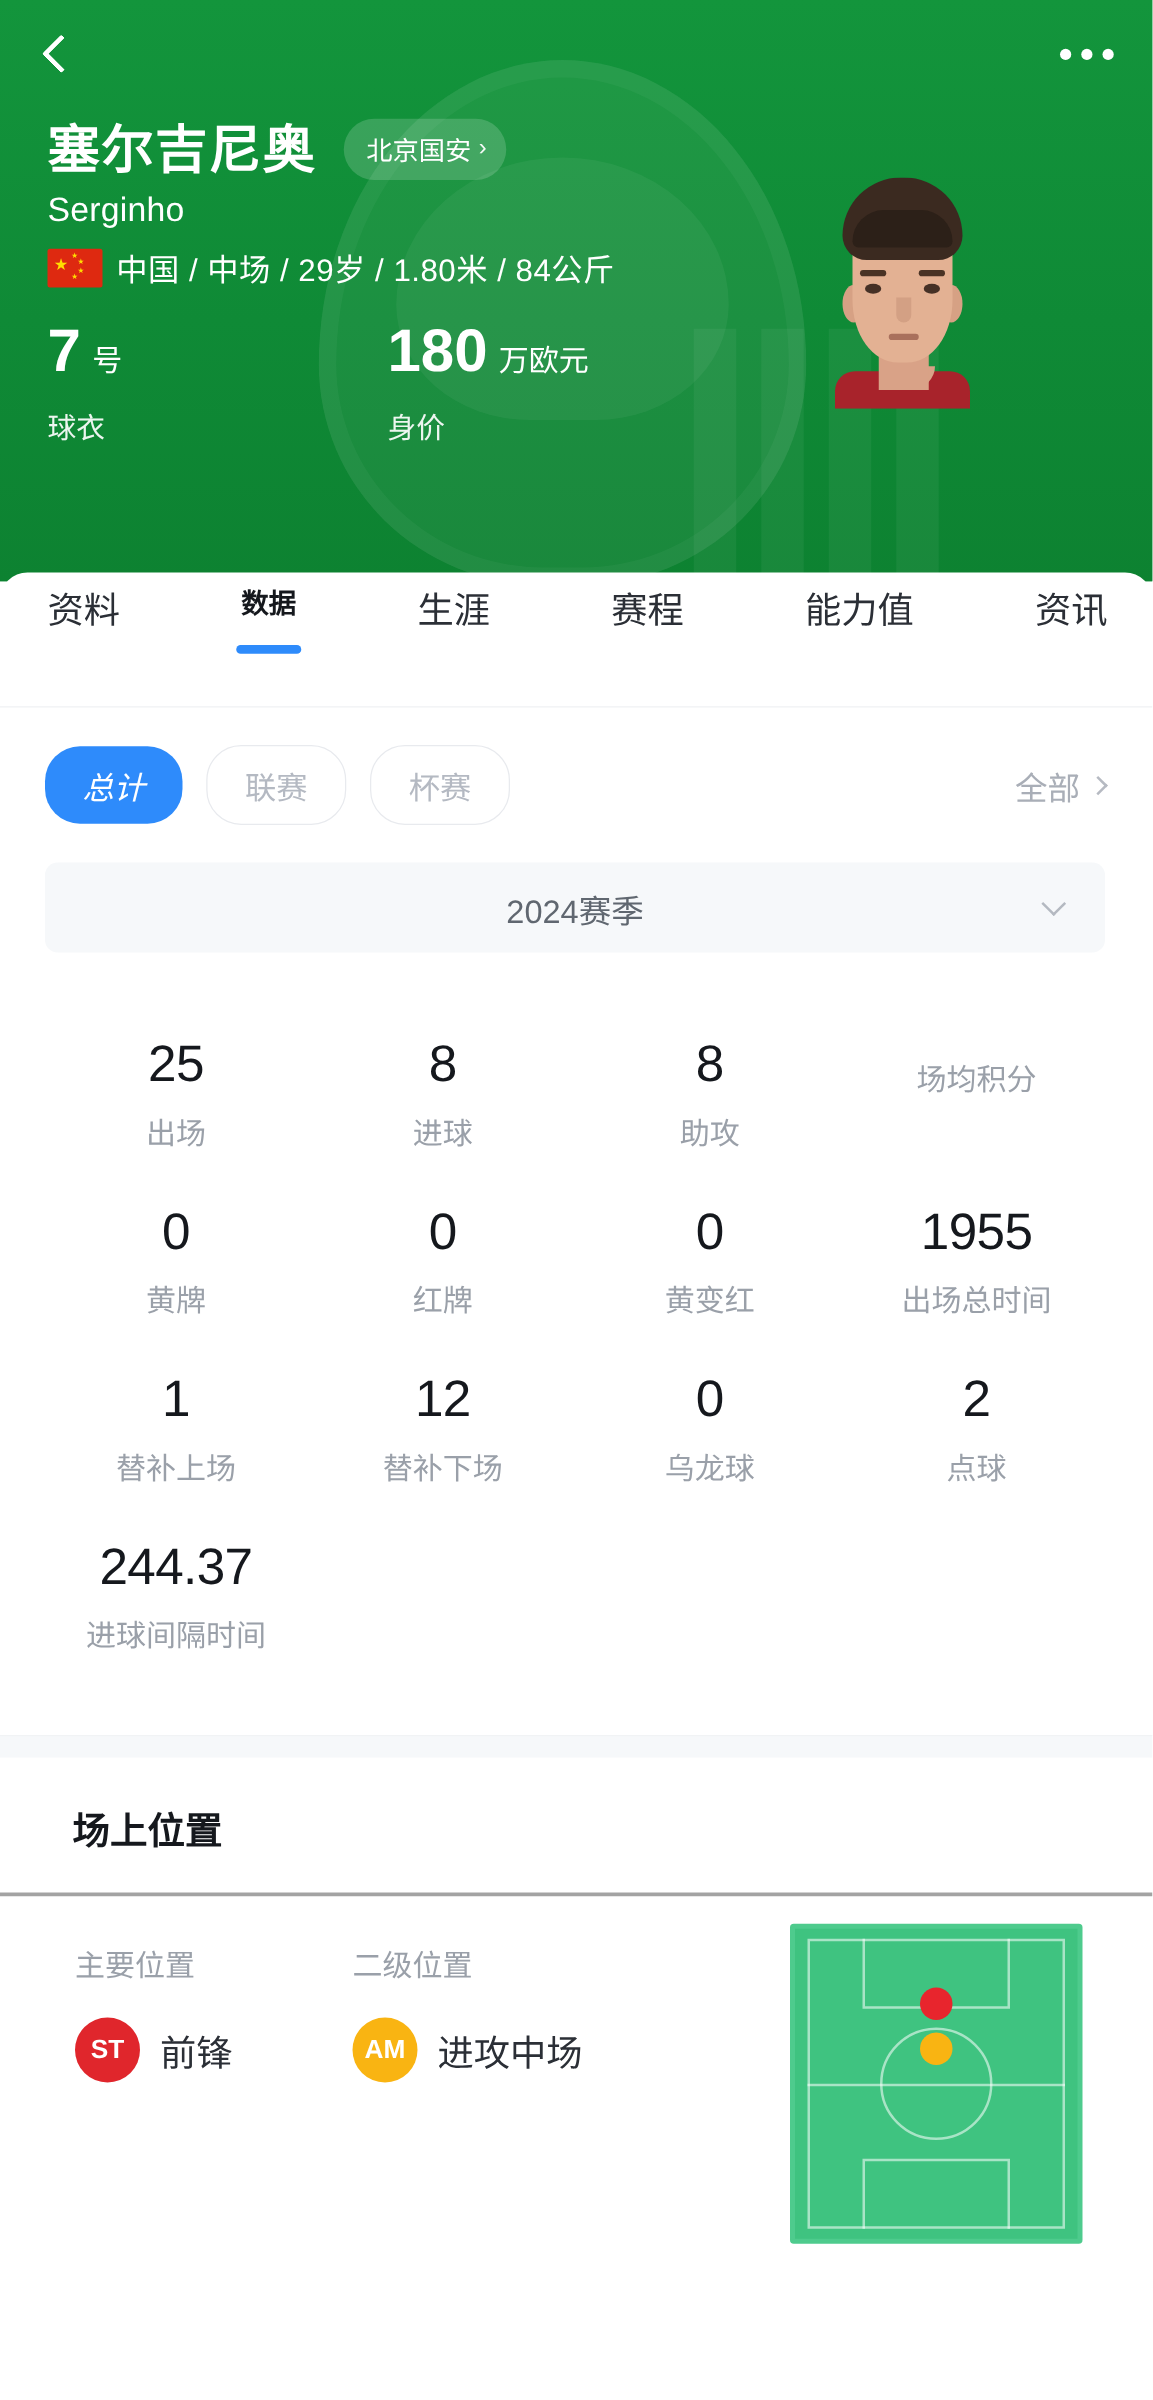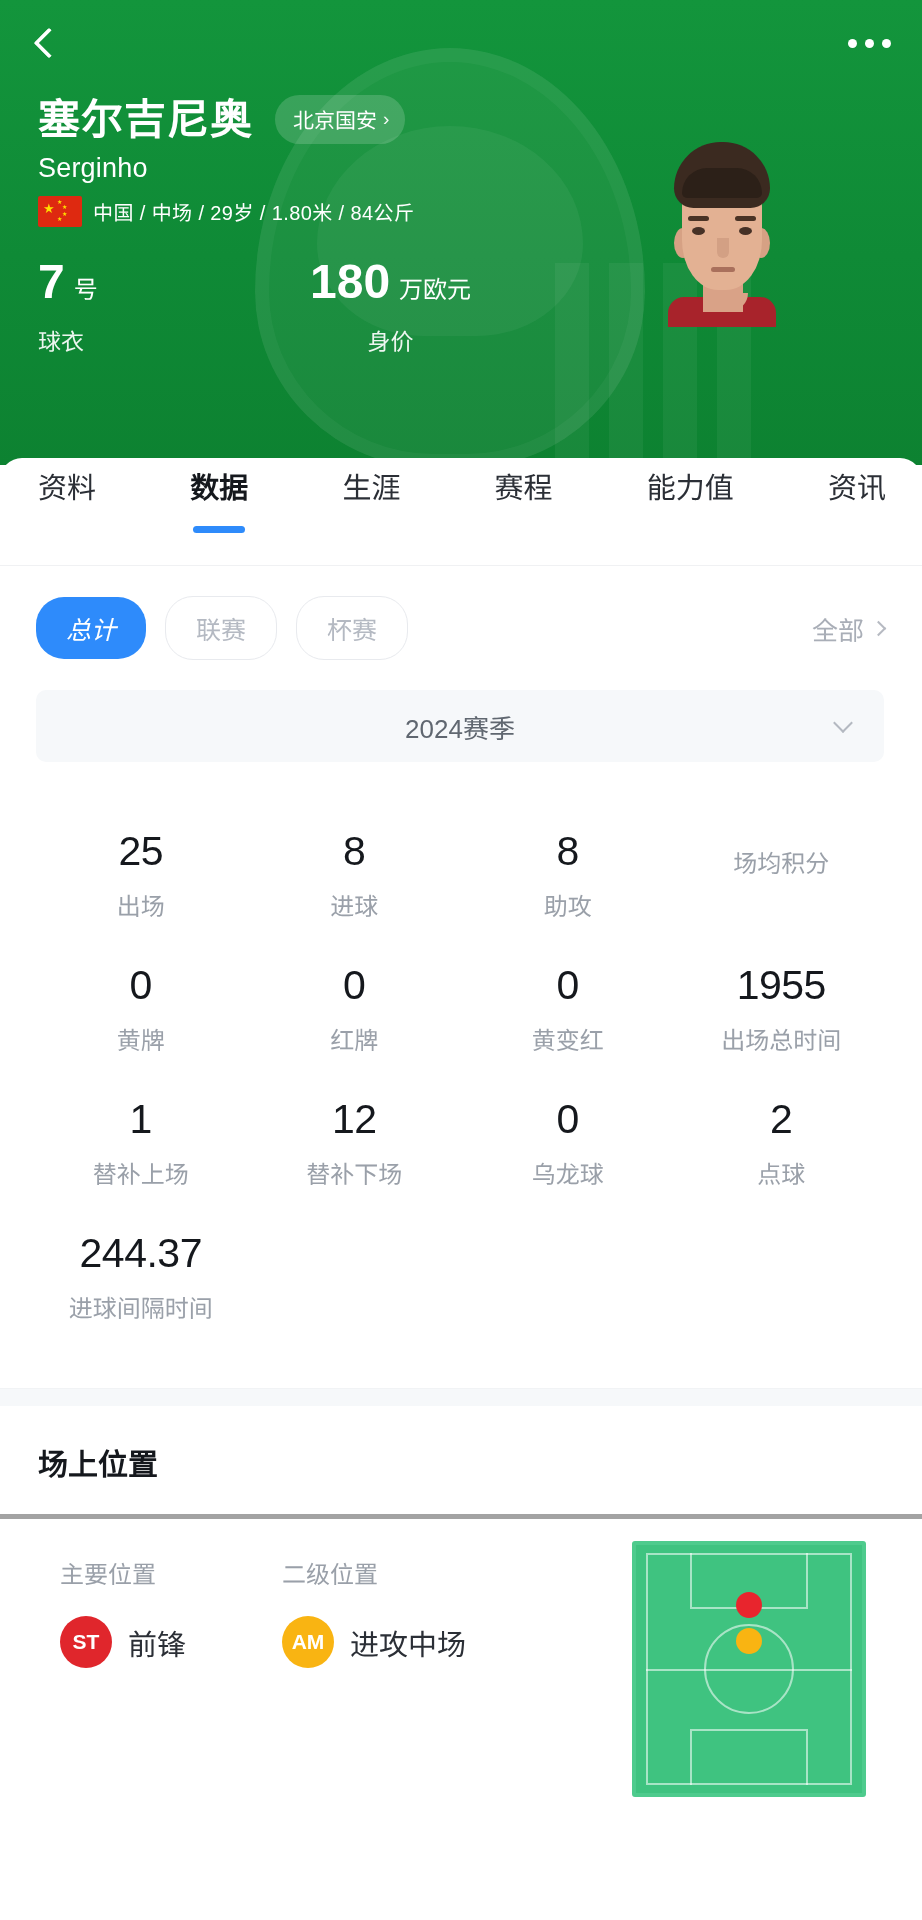--- a/index.html
+++ b/index.html
@@ -170,35 +170,35 @@
     position: absolute;
     color: #ffde00;
     font-size: 6px;
     line-height: 1;
   }
   .flag-cn .s1 { left: 19px; top: 3px; }
   .flag-cn .s2 { left: 24px; top: 8px; }
   .flag-cn .s3 { left: 24px; top: 15px; }
   .flag-cn .s4 { left: 19px; top: 20px; }
   .meta-text {
-    font-size: 20px;
+    font-size: 25px;
     color: #ffffff;
     white-space: nowrap;
     letter-spacing: .4px;
   }
 
   .kv-row {
     position: absolute;
     left: 38px; top: 258px;
     width: 560px;
     z-index: 5;
   }
   .kv-block { position: absolute; top: 0; }
   .kv-block.jersey { left: 0; }
-  .kv-block.value { left: 272px; text-align: center; }
+  .kv-block.value { left: 272px; }
   .kv-line {
     display: flex;
     align-items: baseline;
     gap: 9px;
   }
   .kv-num {
     font-size: 48px;
     font-weight: 700;
     color: #ffffff;
     line-height: 1;
@@ -333,21 +333,21 @@
     font-size: 29px;
     color: #2b2f36;
     cursor: pointer;
     position: relative;
     white-space: nowrap;
     padding-top: 6px;
   }
   .tab.active {
     font-weight: 700;
     color: #15181d;
-    font-size: 29px;
+    font-size: 22px;
   }
   .tab.active::after {
     content: "";
     position: absolute;
     left: 50%;
     transform: translateX(-50%);
     bottom: -27px;
     width: 52px; height: 7px;
     background: #2e8bfb;
     border-radius: 4px;
@@ -444,25 +444,25 @@
   }
 
   .section-gap {
     margin-top: 44px;
     height: 18px;
     background: #f6f8fa;
     border-top: 1px solid #f1f3f5;
   }
 
   .sect-title {
-    padding: 34px 38px 30px 38px;
+    padding: 34px 38px 30px 58px;
     font-size: 30px;
     font-weight: 700;
     color: #15181d;
-    border-bottom: 5px solid #a3a3a3;
+    border-bottom: 3px solid #a3a3a3;
   }
 
   .pos-area {
     position: relative;
     padding: 34px 38px 0 38px;
     height: 300px;
   }
   .pos-col { position: absolute; top: 36px; }
   .pos-col.primary { left: 60px; }
   .pos-col.secondary { left: 282px; }

